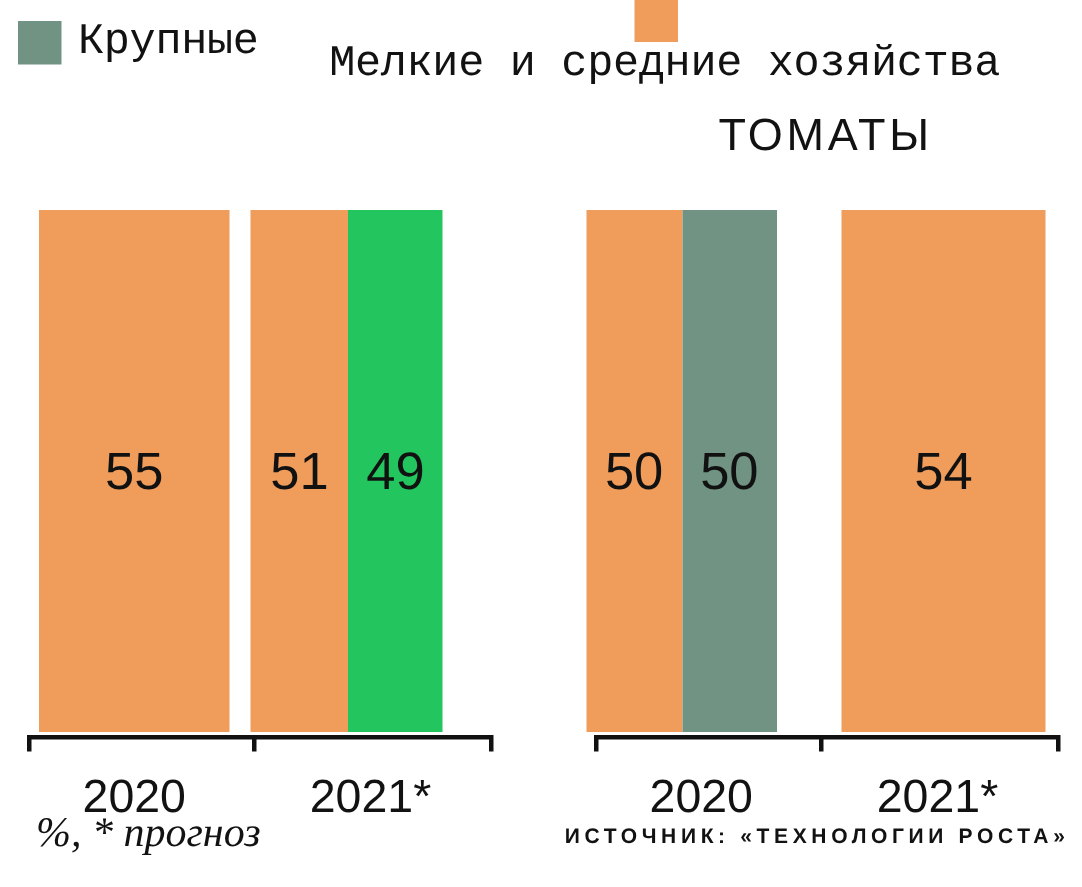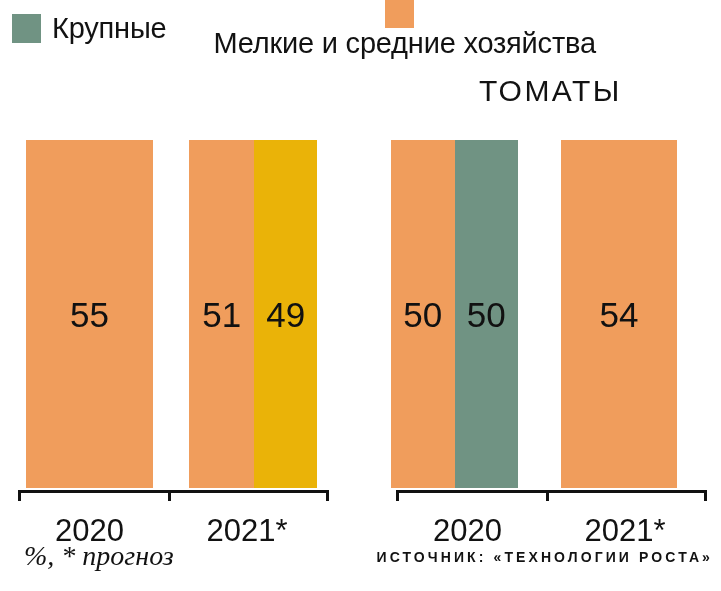--- a/index.html
+++ b/index.html
@@ -23,20 +23,21 @@
     top: 8px;
     width: 700px;
     height: 40px;
     display: flex;
     align-items: center;
     gap: 0;
   }
   .legend-item {
     display: flex;
     align-items: center;
+    font-family: Liberation Mono, monospace;
   }
   .legend-item + .legend-item { margin-left: 36px; flex-direction: column; }
   .legend-swatch {
     width: 29px;
     height: 29px;
     flex: 0 0 auto;
   }
   .legend-label {
     margin-left: 11px;
     font-size: 29px;
@@ -169,23 +170,23 @@
 </div>
 
 <div class="panel" id="panel-cucumbers">
 
   <div class="plot">
 
     <div class="bar" id="cuc-bar-0" style="left: 26px; width: 127px;">
       <div class="seg seg-top" style="background: rgb(240, 157, 92); flex: 55 0 0px;">55</div>
     </div>
 
-    <div class="bar" id="cuc-bar-1" style="left: 189px; width: 128px;">
+    <div class="bar" id="cuc-bar-1" style="left: 167px; width: 128px;">
       <div class="seg seg-top" style="background: rgb(240, 157, 92); flex: 51 0 0px;">51</div>
-      <div class="seg seg-bottom" style="background: #eab308; flex: 49 0 0px;">49</div>
+      <div class="seg seg-bottom" style="background: #22c55e; flex: 49 0 0px;">49</div>
     </div>
   </div>
 
   <div class="axis">
     <div class="axis-line" style="width: 310px;"></div>
     <div class="axis-tick" style="left: 18px;"></div>
     <div class="axis-tick" style="left: 168px;"></div>
     <div class="axis-tick" style="left: 326px;"></div>
   </div>
 
@@ -196,21 +197,21 @@
 </div>
 
 <div class="panel" id="panel-tomatoes">
   <div class="panel-title">ТОМАТЫ</div>
 
   <div class="plot">
     <div class="bar" id="tom-bar-0" style="left: 13px; width: 127px; justify-content: center;">
       <div class="seg seg-top" style="background: rgb(240, 157, 92); flex: 50 0 0px;">50</div>
       <div class="seg seg-bottom" style="background: rgb(112, 147, 131); flex: 50 0 0px;">50</div>
     </div>
-    <div class="bar" id="tom-bar-1" style="left: 183px; width: 116px;">
+    <div class="bar" id="tom-bar-1" style="left: 183px; width: 136px;">
       <div class="seg seg-top" style="background: rgb(240, 157, 92); flex: 54 0 0px;">54</div>
     </div>
   </div>
 
   <div class="axis">
     <div class="axis-line" style="width: 310px;"></div>
     <div class="axis-tick" style="left: 18px;"></div>
     <div class="axis-tick" style="left: 168px;"></div>
     <div class="axis-tick" style="left: 326px;"></div>
   </div>

